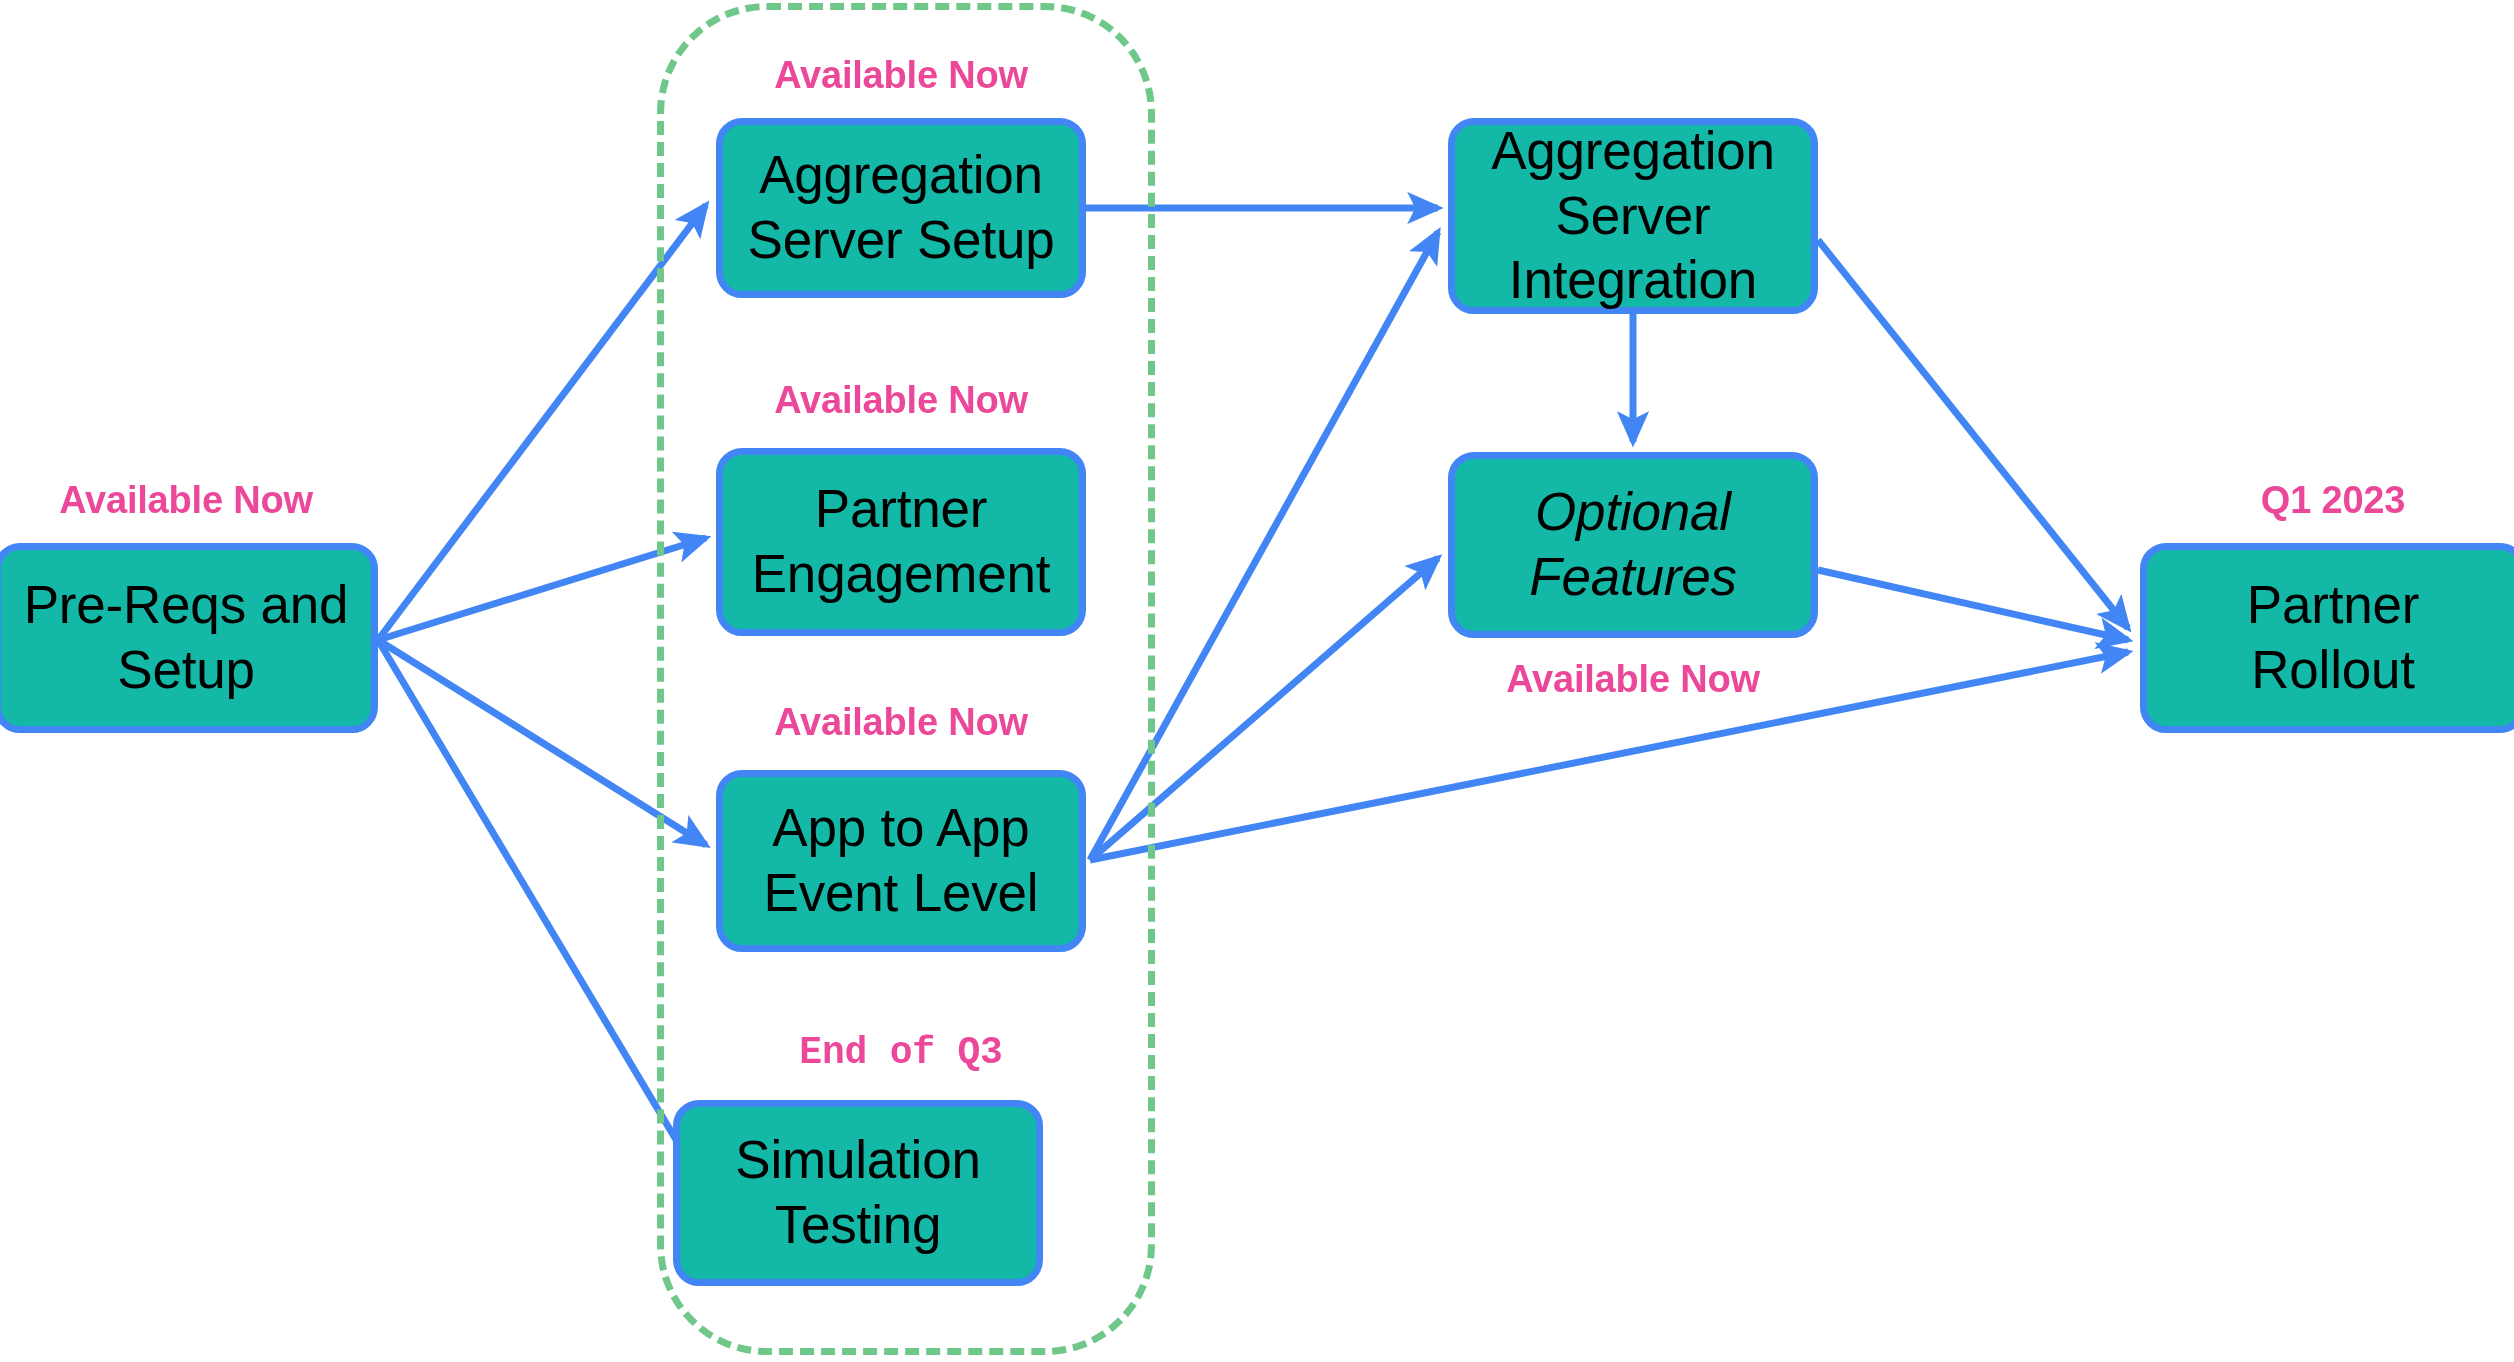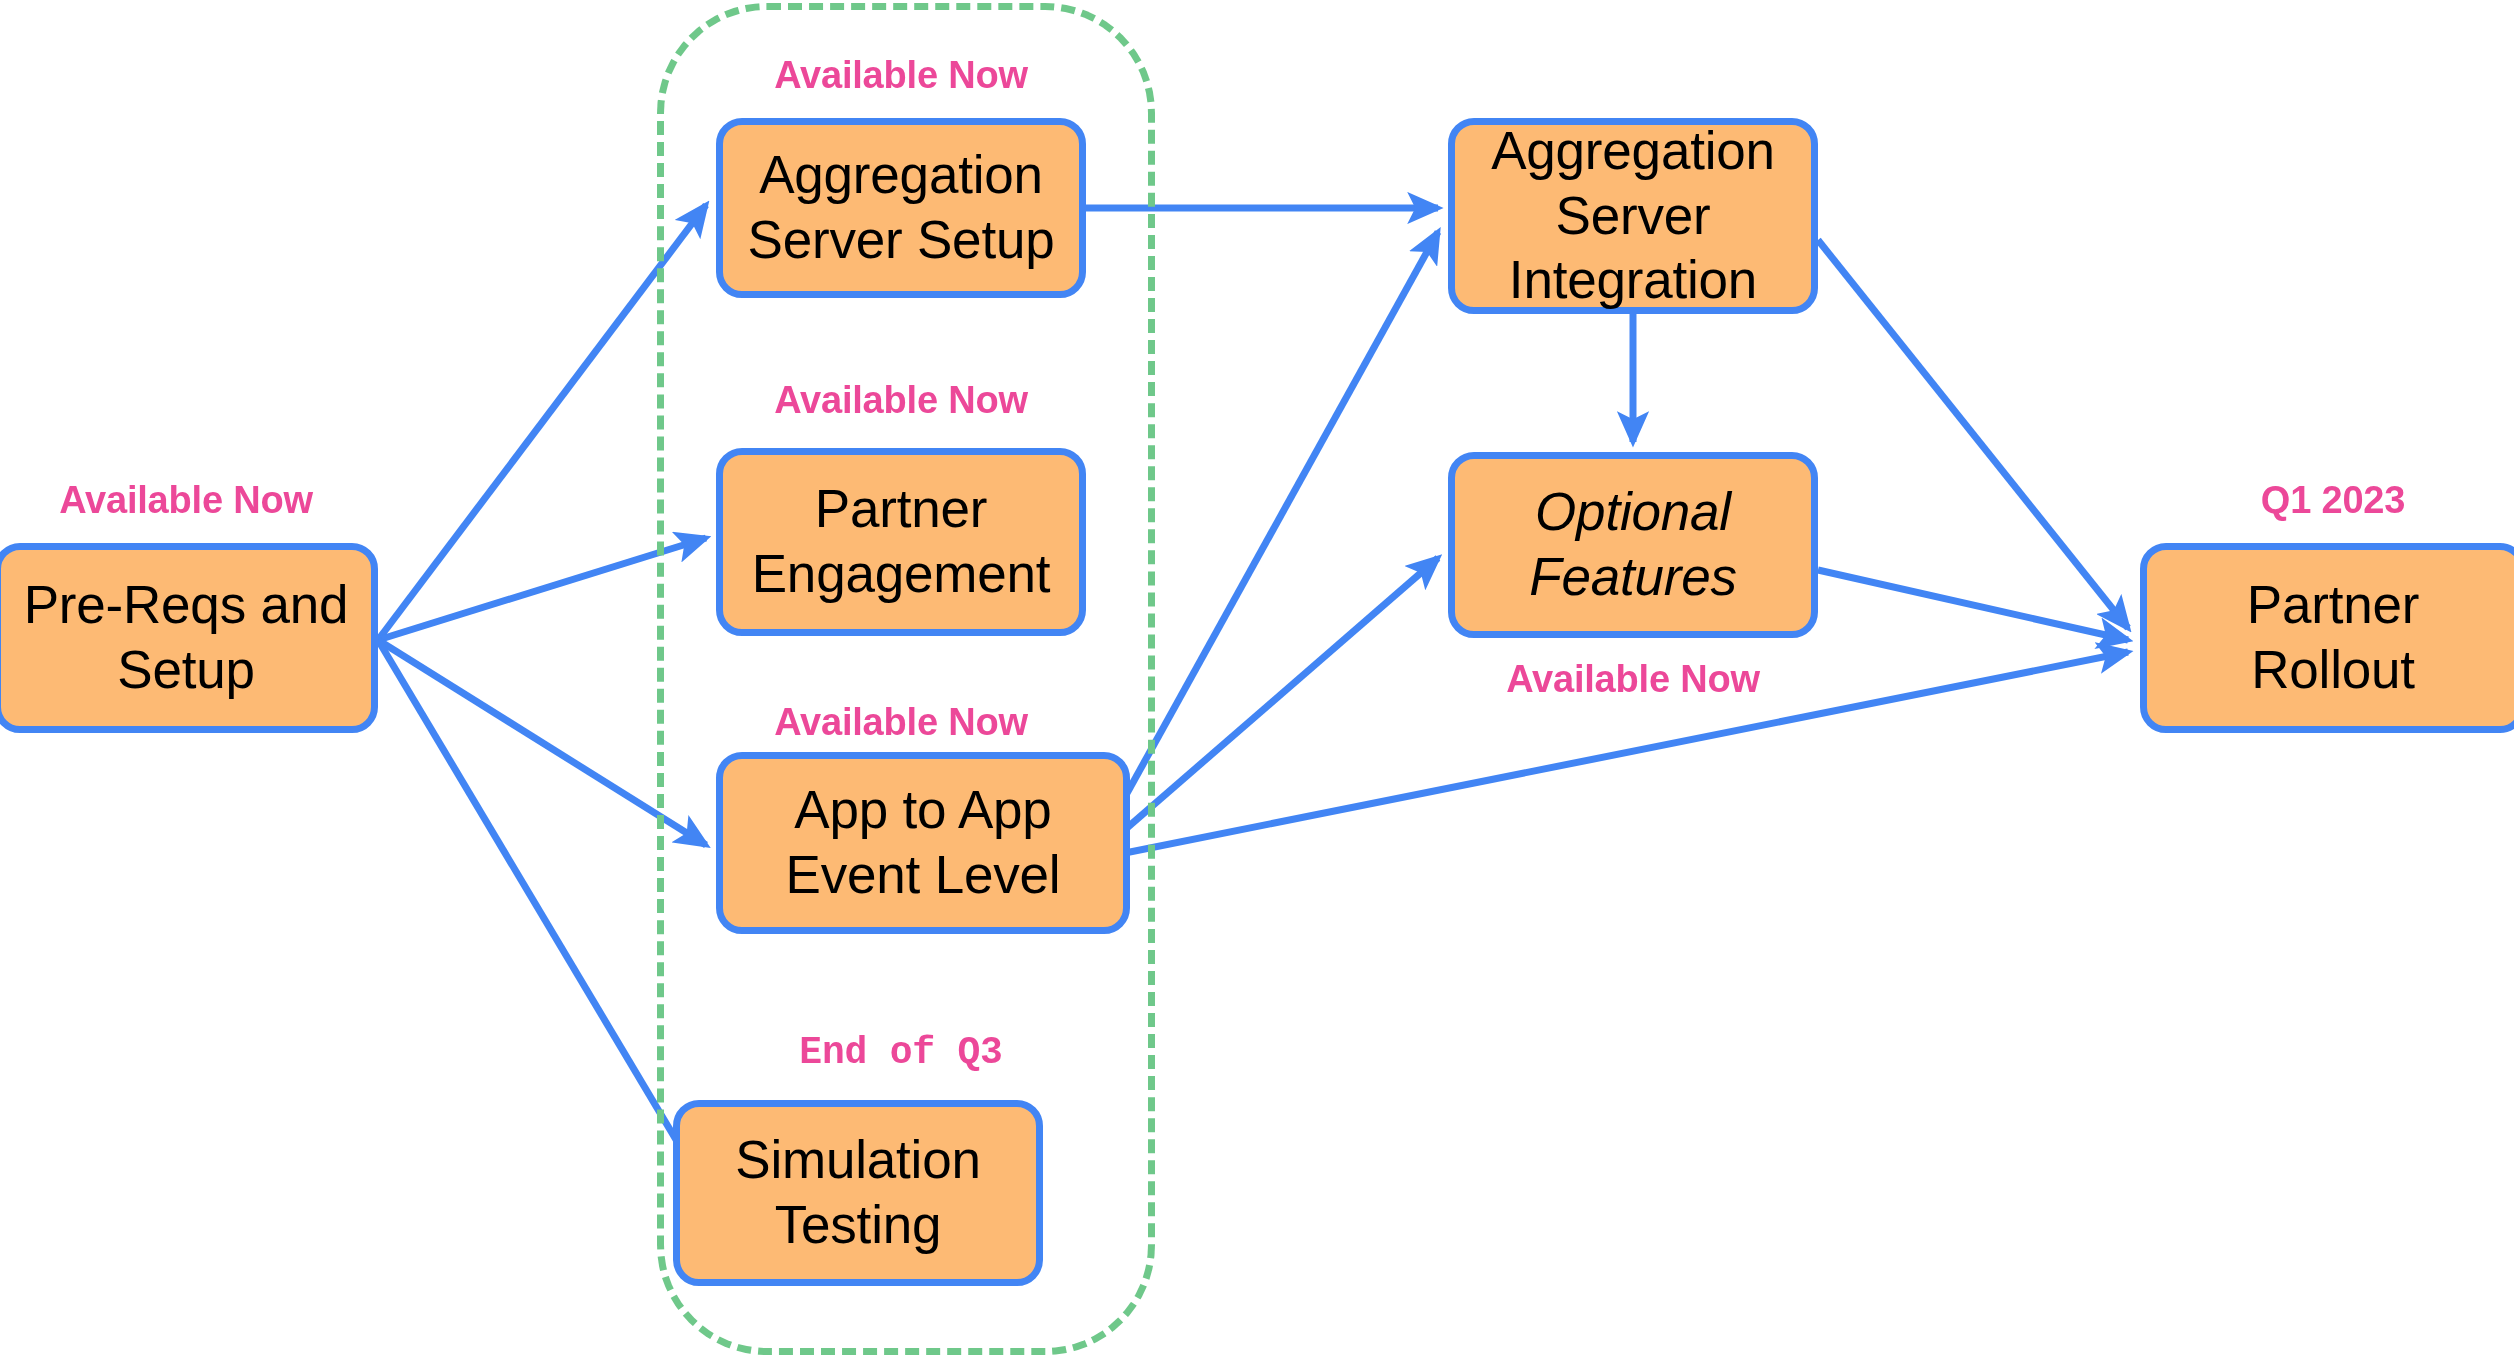--- a/index.html
+++ b/index.html
@@ -24,21 +24,21 @@
     top: 0;
     width: 2514px;
     height: 1362px;
     pointer-events: none;
   }
   .node {
     position: absolute;
     box-sizing: border-box;
     border: 7px solid #4285F4;
     border-radius: 26px;
-    background: #fdba74;
+    background: #14b8a6;
     display: flex;
     align-items: center;
     justify-content: center;
     text-align: center;
     color: #000000;
     font-size: 53px;
     line-height: 1.22;
     letter-spacing: -0.2px;
     font-weight: 400;
     padding: 4px 10px;
@@ -111,21 +111,21 @@
   <div class="node" style="left:716px; top:118px; width:370px; height:180px;">
     <span class="node-label">Aggregation
 Server Setup</span>
   </div>
 
   <div class="node" style="left:716px; top:448px; width:370px; height:188px;justify-content:center;">
     <span class="node-label">Partner
 Engagement</span>
   </div>
 
-  <div class="node" style="left:716px; top:752px; width:414px; height:182px;">
+  <div class="node" style="left:716px; top:770px; width:370px; height:182px;">
     <span class="node-label">App to App
 Event Level</span>
   </div>
 
   <div class="node" style="left:673px; top:1100px; width:370px; height:186px;">
     <span class="node-label">Simulation
 Testing</span>
   </div>
 
   <div class="node" style="left:1448px; top:118px; width:370px; height:196px;">

